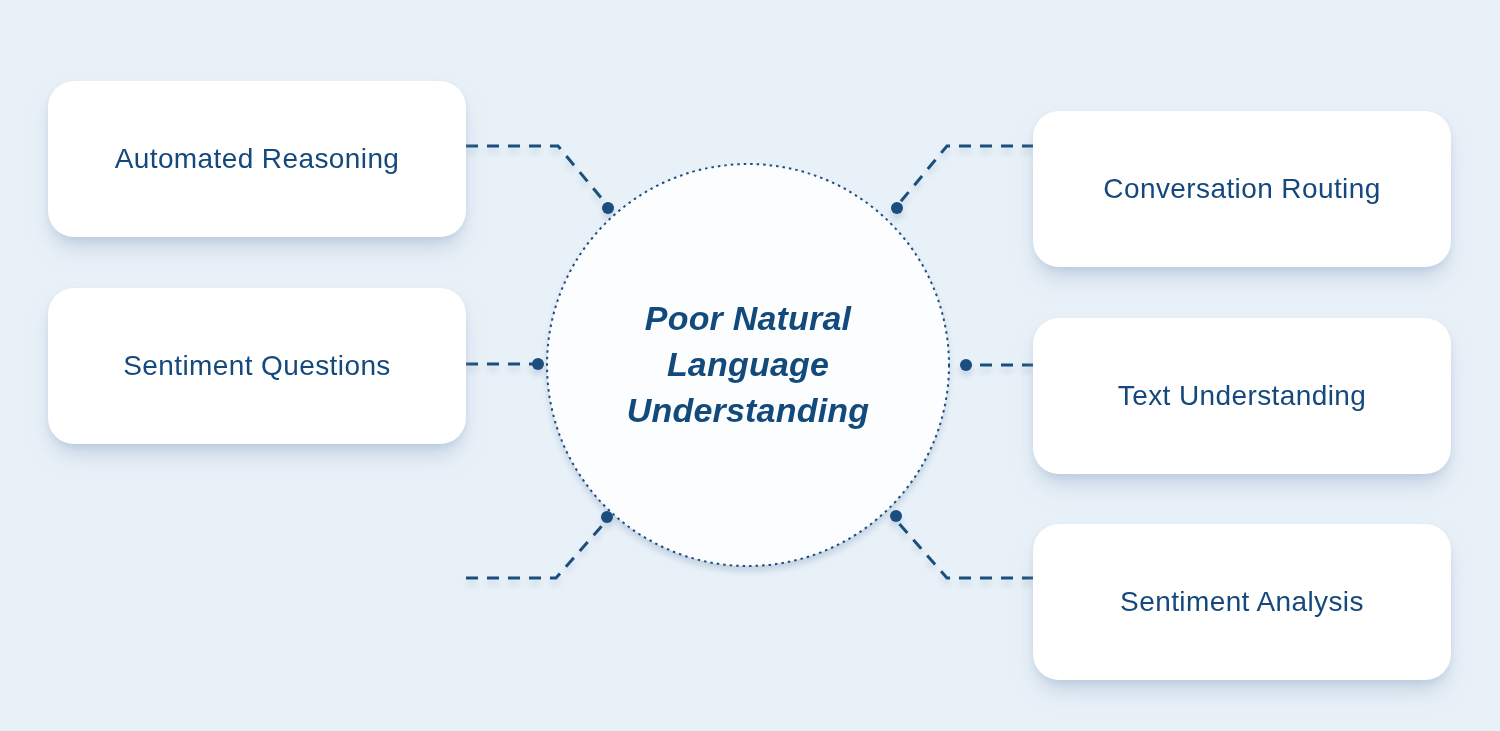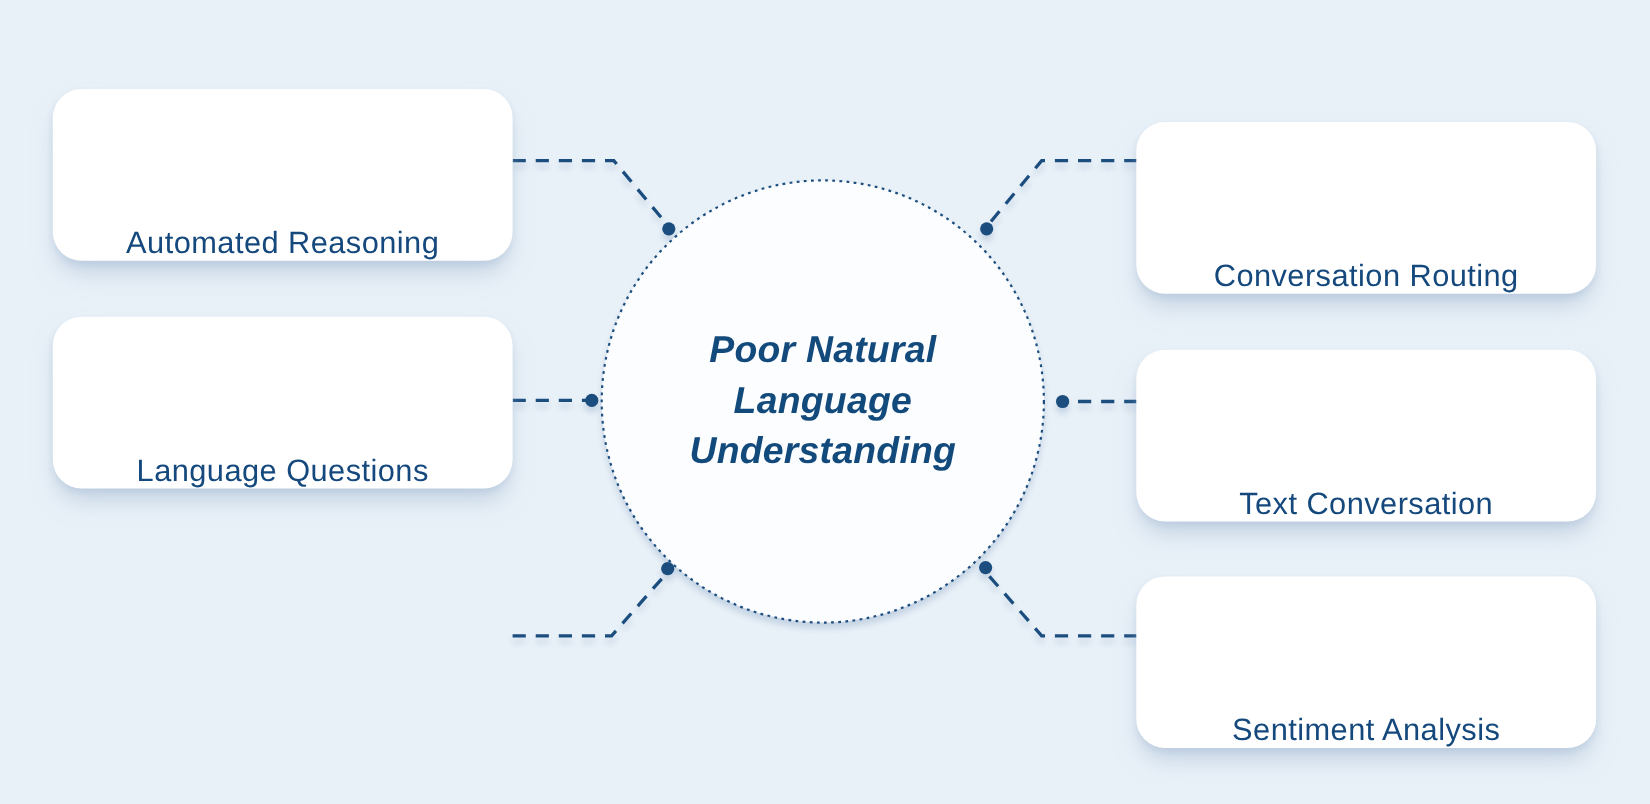--- a/index.html
+++ b/index.html
@@ -38,21 +38,21 @@
     fill: #1b4e7f;
     stroke: none;
   }
   .node {
     position: absolute;
     width: 418px;
     height: 156px;
     background: #ffffff;
     border-radius: 26px;
     display: flex;
-    align-items: flex-end;
+    align-items: center;
     justify-content: center;
     box-shadow: 0 14px 22px -6px rgba(146,170,199,0.50),
                 0 3px 6px rgba(146,170,199,0.18);
   }
   .node .label {
     color: #15497d;
     font-size: 28px;
     letter-spacing: 0.4px;
     white-space: nowrap;
   }
@@ -104,28 +104,28 @@
     <circle class="dot" cx="607" cy="517" r="6"></circle>
     <circle class="dot" cx="897" cy="208" r="6"></circle>
     <circle class="dot" cx="966" cy="365" r="6"></circle>
     <circle class="dot" cx="896" cy="516" r="6"></circle>
   </svg>
 
   <div class="node col-left row-1">
     <span class="label">Automated Reasoning</span>
   </div>
   <div class="node col-left row-2">
-    <span class="label">Language Questions</span>
+    <span class="label">Sentiment Questions</span>
   </div>
 
   <div class="node col-right row-1">
     <span class="label">Conversation Routing</span>
   </div>
   <div class="node col-right row-2">
-    <span class="label">Text Conversation</span>
+    <span class="label">Text Understanding</span>
   </div>
   <div class="node col-right row-3">
     <span class="label">Sentiment Analysis</span>
   </div>
 
   <div class="center-text">
     <div class="title">Poor Natural Language Understanding</div>
   </div>
 
 </div>

